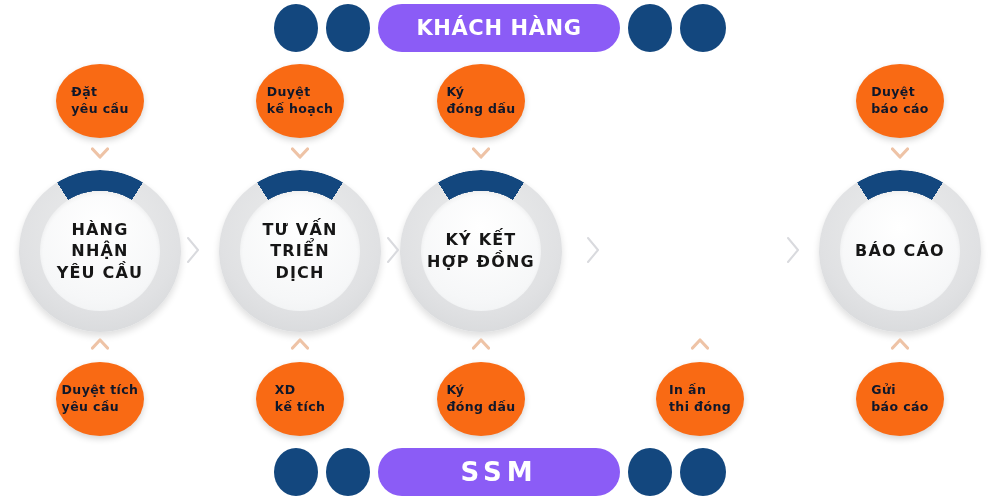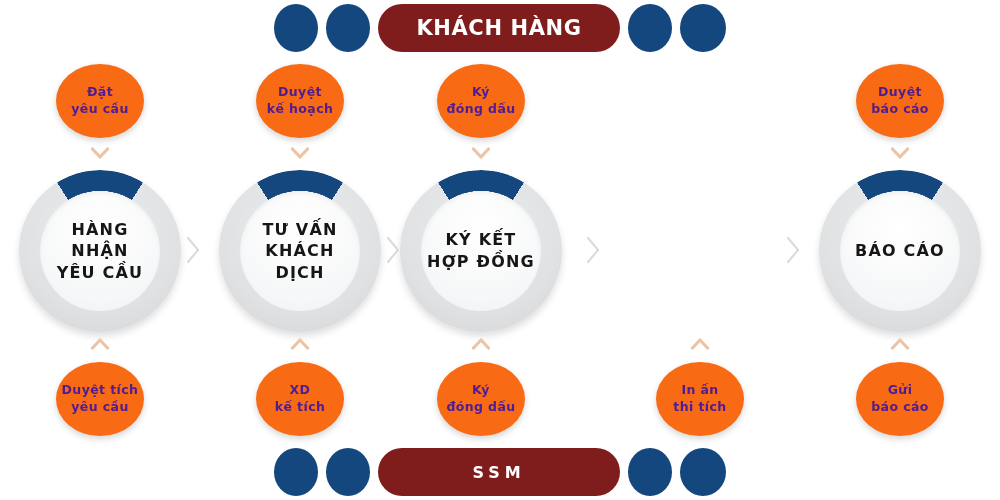--- a/index.html
+++ b/index.html
@@ -41,35 +41,35 @@
     height: 48px;
     border-radius: 50%;
     background: #13477e;
     flex: 0 0 auto;
   }
   .banner-dot.wide { width: 46px; }
 
   .banner-pill {
     height: 48px;
     border-radius: 26px;
-    background: #7f1d1d;
+    background: #8b5cf6;
     color: #ffffff;
     display: flex;
     align-items: center;
     justify-content: center;
     font-size: 21px;
     font-weight: bold;
     letter-spacing: 0.6px;
     padding: 0 36px;
     min-width: 170px;
     flex: 0 0 auto;
   }
   #banner-bottom .banner-pill {
     letter-spacing: 5px;
-    font-size: 16px;
+    font-size: 26px;
   }
 
   
   .column {
     position: absolute;
     top: 0;
     width: 200px;
     height: 500px;
   }
 
@@ -124,25 +124,24 @@
 
   
   .bubble {
     position: absolute;
     left: 50%;
     margin-left: -44px;
     width: 88px;
     height: 74px;
     border-radius: 50%;
     background: #f96a14;
-    color: #4c1d95;
+    color: #0f172a;
     display: flex;
     align-items: center;
     justify-content: center;
-    text-align: center;
     font-size: 12.5px;
     font-weight: bold;
     line-height: 1.35;
     letter-spacing: 0.4px;
     white-space: pre-line;
     box-shadow: 0 3px 6px rgba(0,0,0,0.17);
   }
   .bubble-top    { top: 64px; }
   .bubble-bottom { top: 362px; }
 
@@ -213,21 +212,21 @@
     <div class="vchev vchev-down">
       <svg viewBox="0 0 18 13">
           <path d="M1.5 2 L9 10 L16.5 2" fill="none" stroke="currentColor" stroke-width="3.2" stroke-linecap="round" stroke-linejoin="round"></path>
         </svg>
     </div>
     <div class="ring-wrap">
       <div class="ring-outer"></div>
       <div class="ring-arc"></div>
       <div class="ring-inner">
         <div class="ring-label">TƯ VẤN
-KHÁCH DỊCH</div>
+TRIỂN DỊCH</div>
       </div>
     </div>
     <div class="vchev vchev-up">
       <svg viewBox="0 0 18 13">
           <path d="M1.5 11 L9 3 L16.5 11" fill="none" stroke="currentColor" stroke-width="3.2" stroke-linecap="round" stroke-linejoin="round"></path>
         </svg>
     </div>
     <div class="bubble bubble-bottom">XD
 kế tích</div>
   </div>
@@ -257,21 +256,21 @@
 đóng dấu</div>
   </div>
 
   <div class="column" style="left:600px;">
     <div class="vchev vchev-up">
       <svg viewBox="0 0 18 13">
           <path d="M1.5 11 L9 3 L16.5 11" fill="none" stroke="currentColor" stroke-width="3.2" stroke-linecap="round" stroke-linejoin="round"></path>
         </svg>
     </div>
     <div class="bubble bubble-bottom">In ấn
-thi tích</div>
+thi đóng</div>
   </div>
 
   <div class="column" style="left:800px;">
     <div class="bubble bubble-top">Duyệt
 báo cáo</div>
     <div class="vchev vchev-down">
       <svg viewBox="0 0 18 13">
           <path d="M1.5 2 L9 10 L16.5 2" fill="none" stroke="currentColor" stroke-width="3.2" stroke-linecap="round" stroke-linejoin="round"></path>
         </svg>
     </div>

